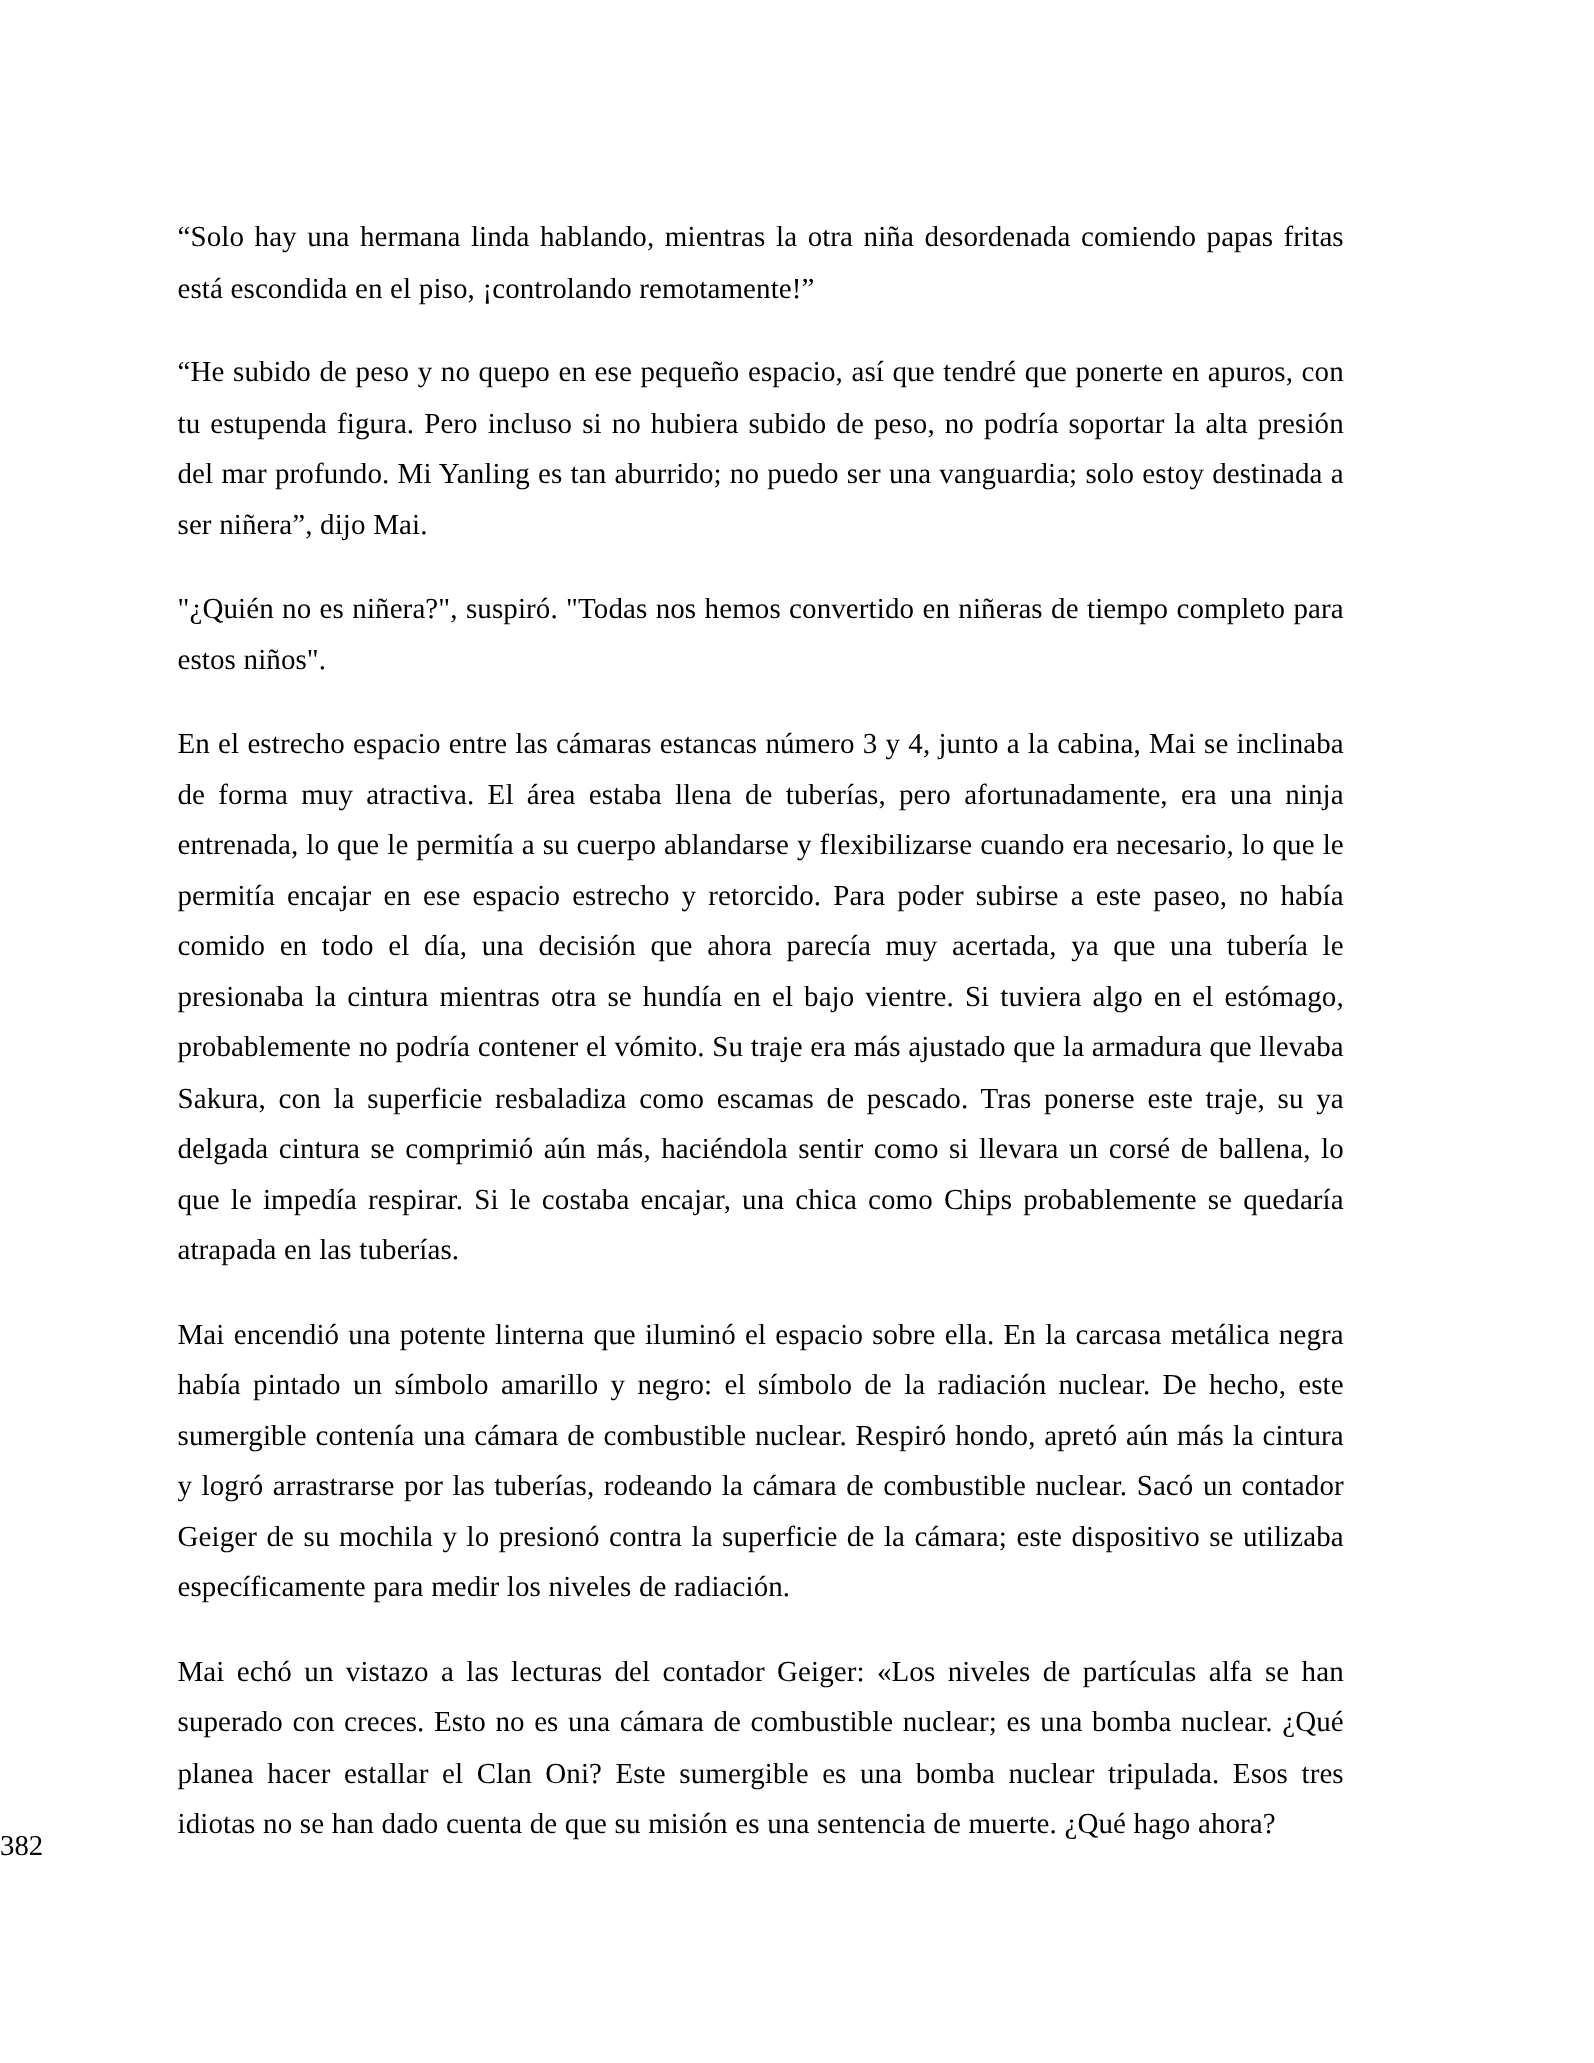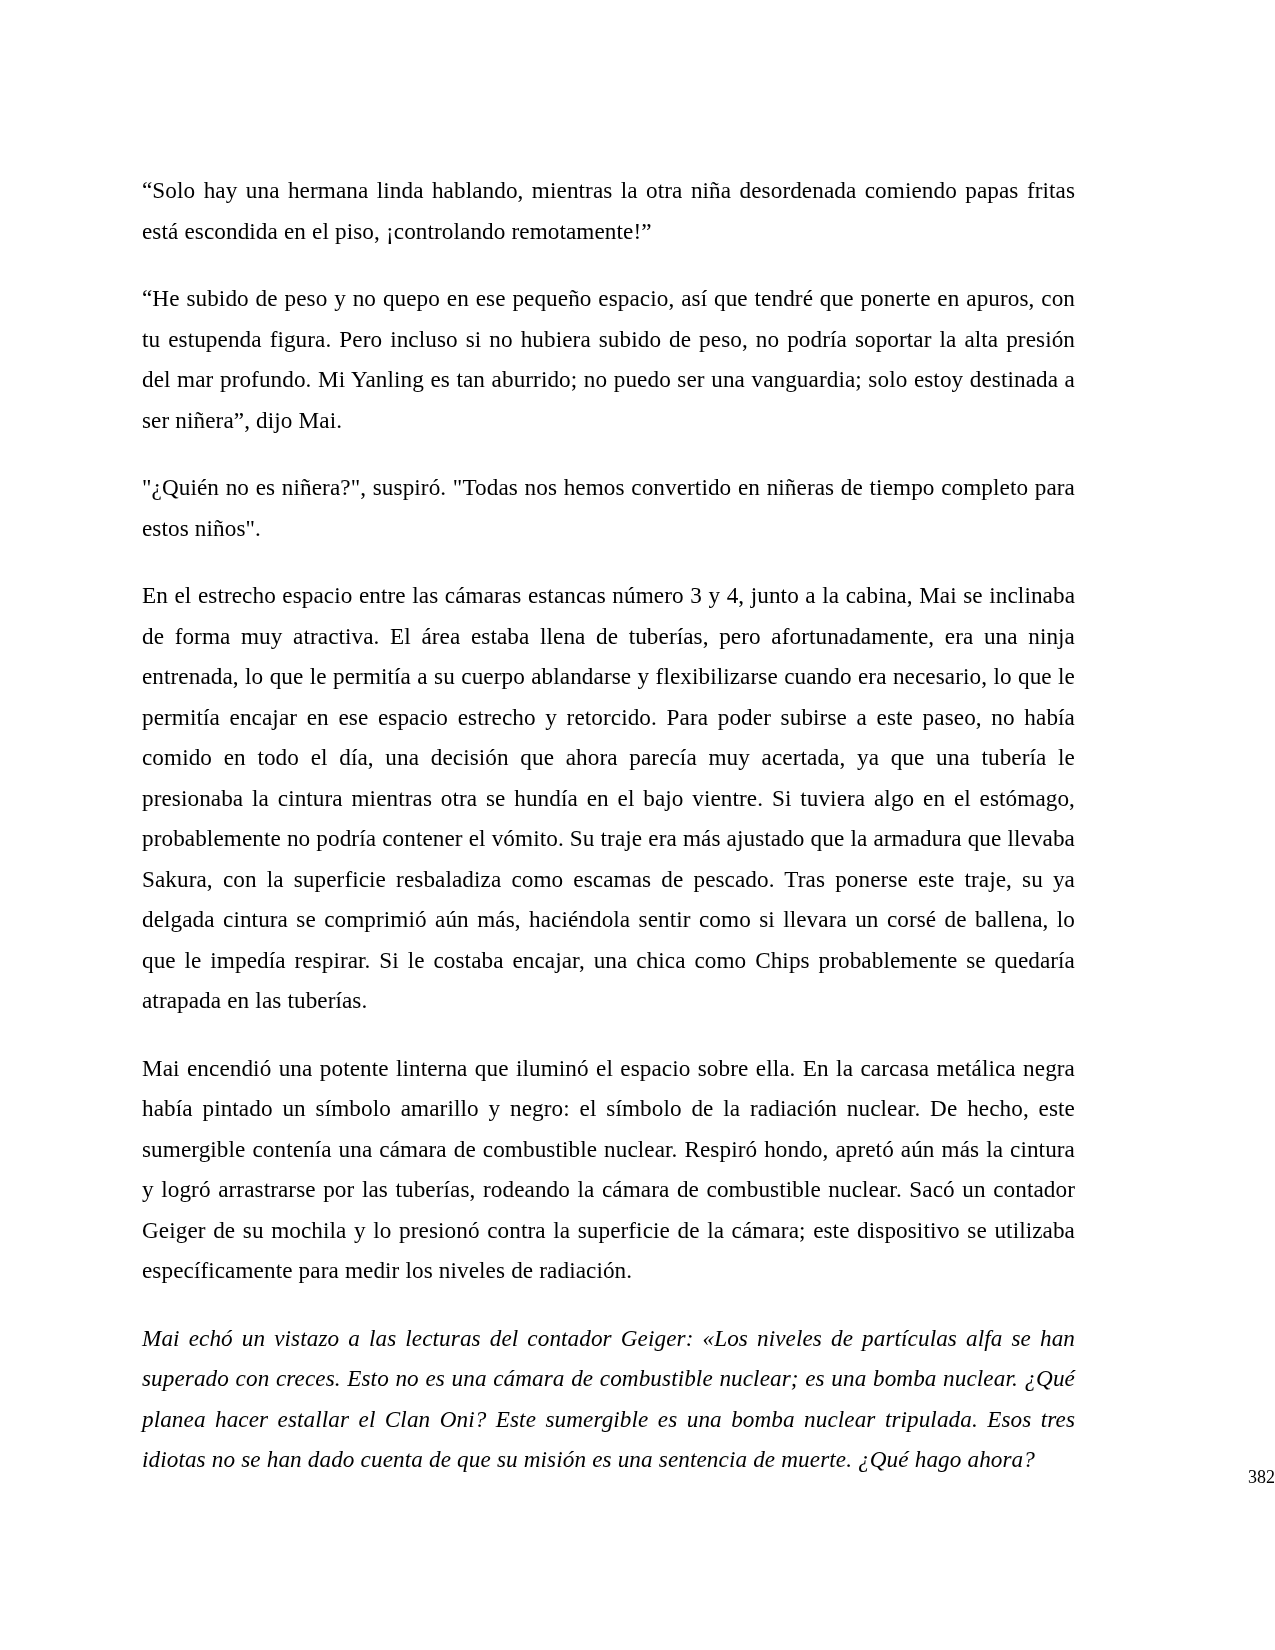--- a/index.html
+++ b/index.html
@@ -33,29 +33,28 @@
     line-height: 40.5px;
     text-align: justify;
     text-justify: inter-word;
     hyphens: none;
     -webkit-hyphens: none;
     letter-spacing: 0.08px;
     word-spacing: 0.2px;
   }
   p.para:last-of-type {
     margin-bottom: 18px;
-    font-style: italic;
   }
   .page-number {
     position: absolute;
     left: 0;
     right: 0;
     top: 1464px;
-    text-align: right;
-    font-size: 18px;
+    text-align: left;
+    font-size: 23px;
     line-height: 26px;
     font-family: "Liberation Serif", "DejaVu Serif", serif;
   }
 </style>
 </head>
 <body>
 
 <div class="page">
   <div class="body-text">
     <p class="para">“Solo hay una hermana linda hablando, mientras la otra niña desordenada comiendo papas fritas está escondida en el piso, ¡controlando remotamente!”</p>

